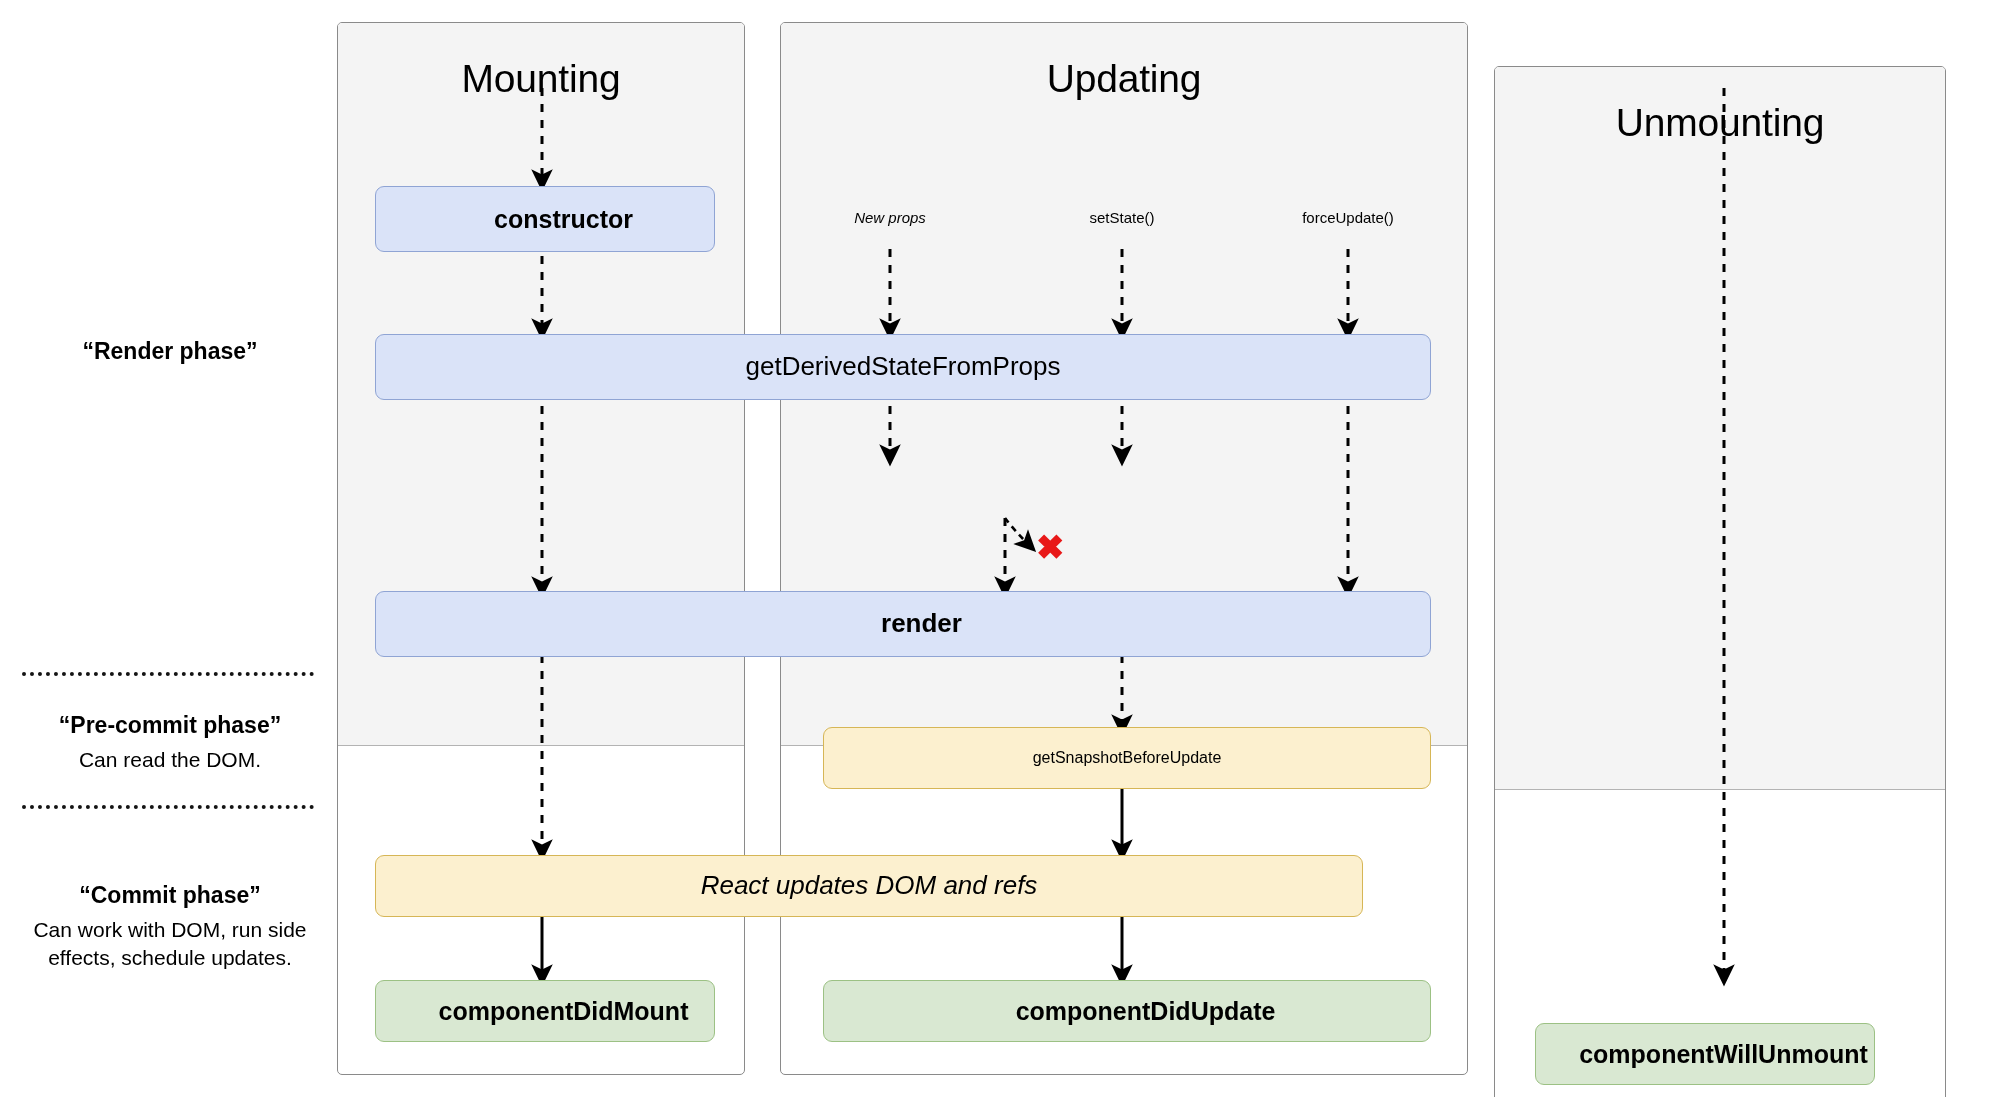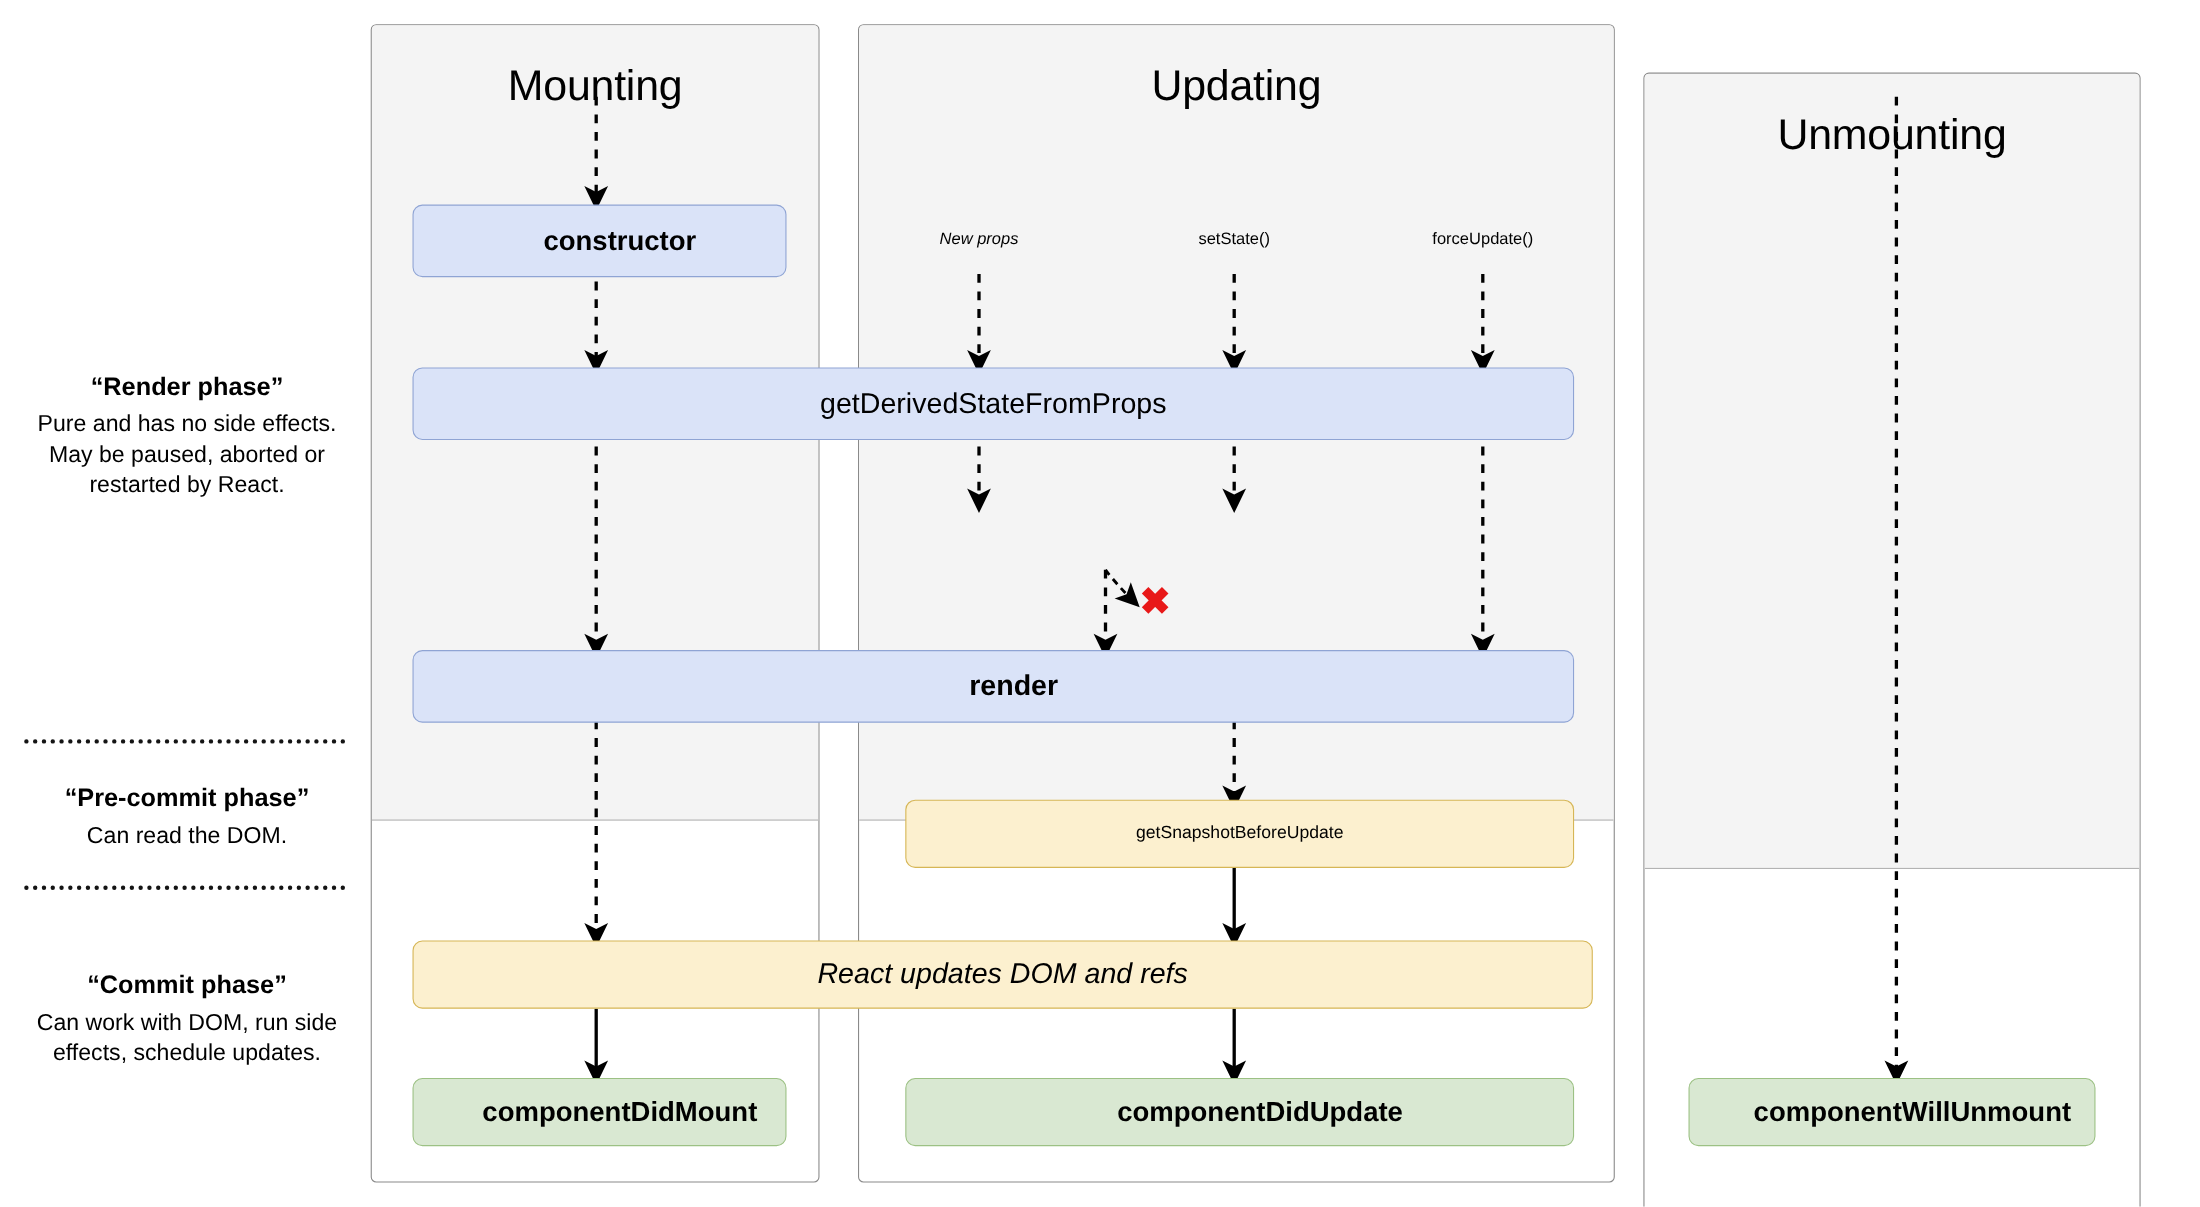--- a/index.html
+++ b/index.html
@@ -109,21 +109,20 @@
     pointer-events: none;
   }
 </style>
 </head>
 <body>
 
 <div id="stage">
 
   <div class="sidelabel" style="left:20px; top:336px; width:300px;">
     <span class="hd">“Render phase”</span>
-    <span class="bd">Pure and has no side effects. May be paused, aborted or restarted by React.</span>
   </div>
 
   <div class="dotrule" style="left:22px; top:672px; width:292px;"></div>
 
   <div class="sidelabel" style="left:14px; top:710px; width:312px;">
     <span class="hd">“Pre-commit phase”</span>
     <span class="bd">Can read the DOM.</span>
   </div>
 
   <div class="dotrule" style="left:22px; top:805px; width:292px;"></div>
@@ -204,29 +203,29 @@
 
 
   <div class="lc-box lc-blue t-bold" style="left:375px; top:591px; width:1056px; height:66px; font-size:26px;">
     <span>render</span>
   </div>
 
   <div class="lc-box lc-yellow" style="left:823px; top:727px; width:608px; height:62px; font-size:16px;">
     <span>getSnapshotBeforeUpdate</span>
   </div>
 
-  <div class="lc-box lc-yellow t-italic" style="left:375px; top:855px; width:1073px; height:62px; font-size:26px;">
+  <div class="lc-box lc-yellow t-italic" style="left:375px; top:855px; width:988px; height:62px; font-size:26px;">
     <span>React updates DOM and refs</span>
   </div>
 
   <div class="lc-box lc-green t-bold" style="left:375px; top:980px; width:340px; height:62px; font-size:25px;">
     <span>componentDidMount</span>
   </div>
 
   <div class="lc-box lc-green t-bold" style="left:823px; top:980px; width:608px; height:62px; font-size:25px;">
     <span>componentDidUpdate</span>
   </div>
 
-  <div class="lc-box lc-green t-bold" style="left:1535px; top:980px; width:370px; height:62px; font-size:25px;">
+  <div class="lc-box lc-green t-bold" style="left:1535px; top:1023px; width:340px; height:62px; font-size:25px;">
     <span>componentWillUnmount</span>
   </div>
 
 </div>
 
 </body></html>

